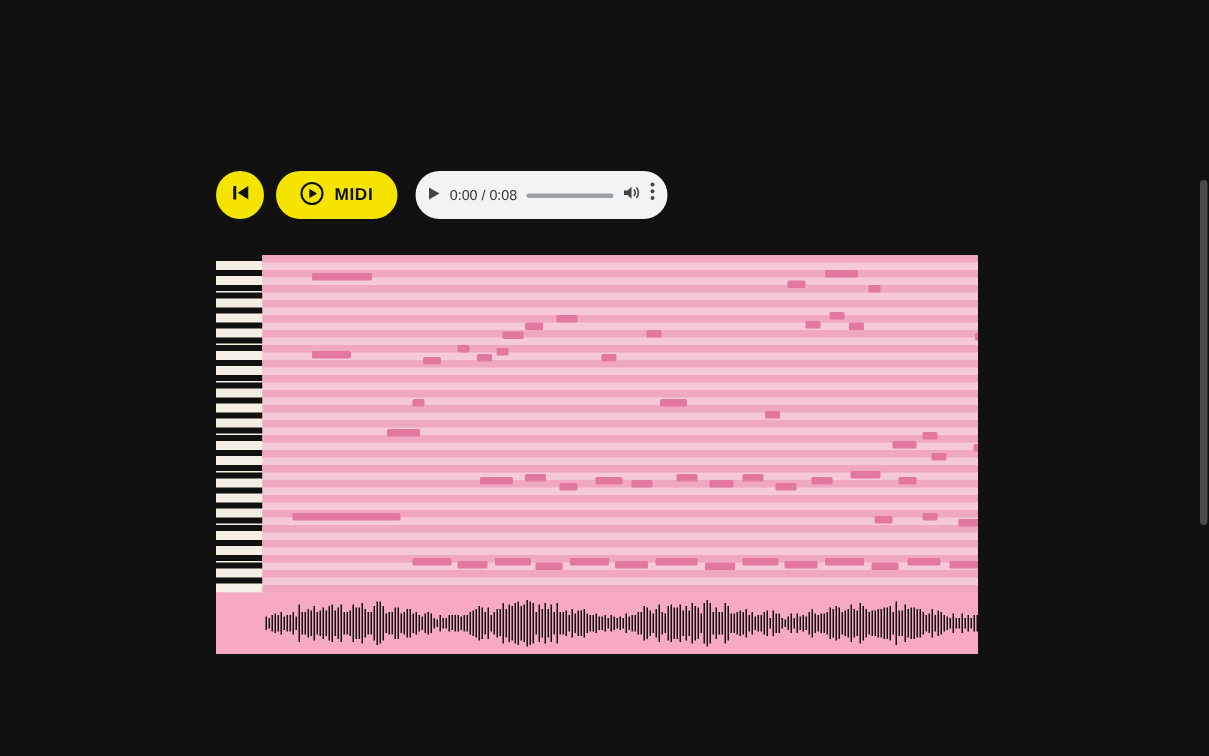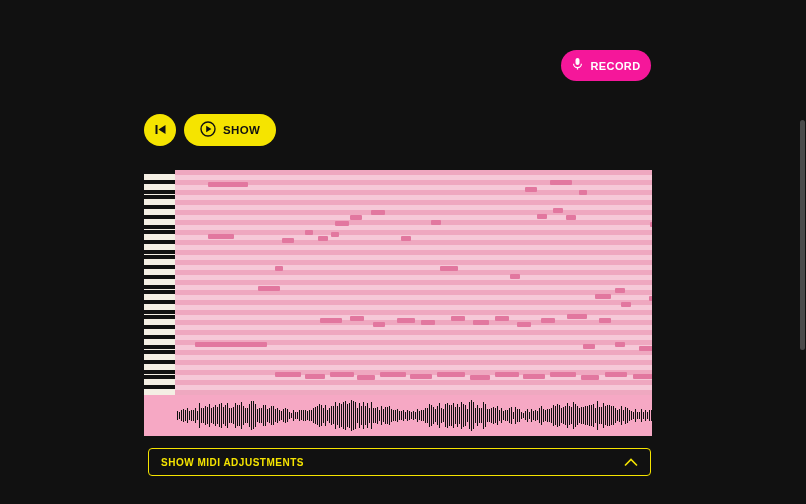--- a/index.html
+++ b/index.html
@@ -223,53 +223,66 @@
     background: #4a4a4a;
     border-radius: 3px;
   }
 </style>
 </head>
 <body>
 
 <div class="app">
 
 
-  <div class="record-btn">
-    <span>
-      <svg width="13" height="14" viewBox="0 0 13 14">
-        <rect x="4.5" y="1" width="4" height="7" rx="2" fill="#ffffff"></rect>
-        <path d="M2.6 6.8a3.9 3.9 0 0 0 7.8 0" stroke="#ffffff" stroke-width="1.2" fill="none"></path>
-        <line x1="6.5" y1="10.6" x2="6.5" y2="12.6" stroke="#ffffff" stroke-width="1.2"></line>
-      </svg>
-    </span>
-    <span class="label">RECORD</span>
-  </div>
 
   <div class="controls">
 
     <button class="btn-yellow btn-round">
       <span>
         <svg width="15" height="15" viewBox="0 0 15 15">
           <rect x="2.5" y="3" width="2" height="9" fill="#111111"></rect>
           <polygon points="12.5,3 12.5,12 5.5,7.5" fill="#111111"></polygon>
         </svg>
       </span>
     </button>
 
     <button class="btn-yellow">
       <span>
         <svg width="16" height="16" viewBox="0 0 16 16">
           <circle cx="8" cy="8" r="7" fill="none" stroke="#111111" stroke-width="1.4"></circle>
           <polygon points="6.2,4.8 11.4,8 6.2,11.2" fill="#111111"></polygon>
         </svg>
       </span>
-      <span>SHOW</span>
+      <span>MIDI</span>
     </button>
 
 
+    <div class="audio-player">
+      <span>
+        <svg width="9" height="10" viewBox="0 0 9 10">
+          <polygon points="1,1 8,5 1,9" fill="#444444"></polygon>
+        </svg>
+      </span>
+      <span class="audio-time">0:00 / 0:08</span>
+      <span class="audio-track"></span>
+      <span>
+        <svg width="12" height="11" viewBox="0 0 12 11">
+          <polygon points="1,4 3.3,4 6,1.5 6,9.5 3.3,7 1,7" fill="#444444"></polygon>
+          <path d="M7.6 3.4a3.2 3.2 0 0 1 0 4.2" stroke="#444444" stroke-width="1" fill="none"></path>
+          <path d="M9.2 2a5 5 0 0 1 0 7" stroke="#444444" stroke-width="1" fill="none"></path>
+        </svg>
+      </span>
+      <span>
+        <svg width="4" height="13" viewBox="0 0 4 13">
+          <circle cx="2" cy="2" r="1.3" fill="#444444"></circle>
+          <circle cx="2" cy="6.5" r="1.3" fill="#444444"></circle>
+          <circle cx="2" cy="11" r="1.3" fill="#444444"></circle>
+        </svg>
+      </span>
+    </div>
   </div>
 
   <div class="roll">
     <div class="keys" id="keys">
         <div class="blackkey" style="top: 0px;"></div>
         <div class="blackkey" style="top: 10px;"></div>
         <div class="blackkey" style="top: 20px;"></div>
         <div class="blackkey" style="top: 25px;"></div>
         <div class="blackkey" style="top: 35px;"></div>
         <div class="blackkey" style="top: 45px;"></div>
@@ -611,23 +624,15 @@
         <div class="wbar" style="left: 464px; top: 17.1293px; height: 6.74143px;"></div>
         <div class="wbar" style="left: 466px; top: 14.331px; height: 12.338px;"></div>
         <div class="wbar" style="left: 468px; top: 17.4916px; height: 6.01686px;"></div>
         <div class="wbar" style="left: 470px; top: 15.1822px; height: 10.6355px;"></div>
         <div class="wbar" style="left: 472px; top: 16.5224px; height: 7.95524px;"></div>
         <div class="wbar" style="left: 474px; top: 14.9377px; height: 11.1247px;"></div>
         <div class="wbar" style="left: 476px; top: 14.7085px; height: 11.583px;"></div>
       </div>
   </div>
 
-  <div class="adjust">
-    <span class="label">SHOW MIDI ADJUSTMENTS</span>
-    <span>
-      <svg width="14" height="9" viewBox="0 0 14 9">
-        <polyline points="1,7.5 7,1.5 13,7.5" fill="none" stroke="#f5e400" stroke-width="1.6"></polyline>
-      </svg>
-    </span>
-  </div>
 
   <div class="scrollbar"></div>
 </div>
 
 </body></html>

